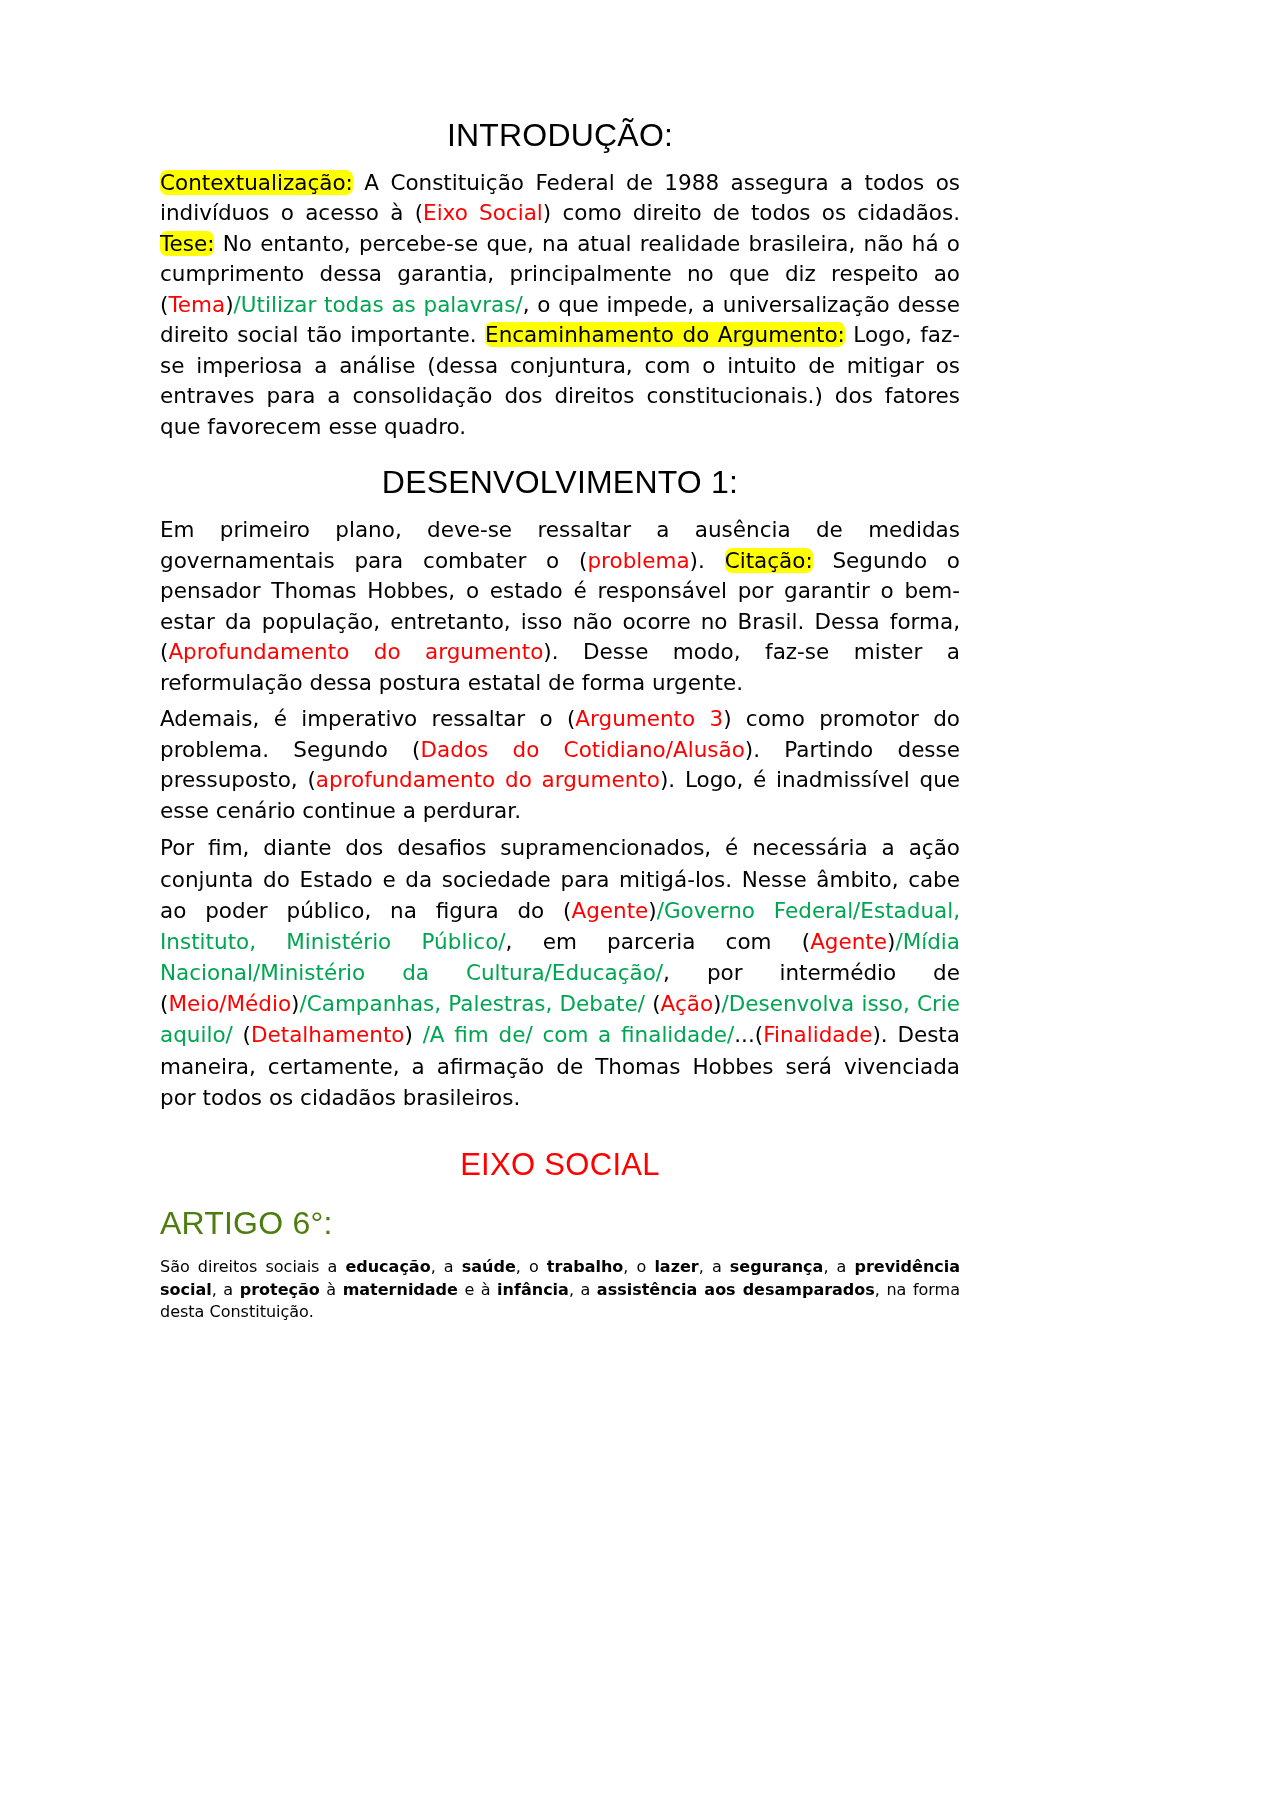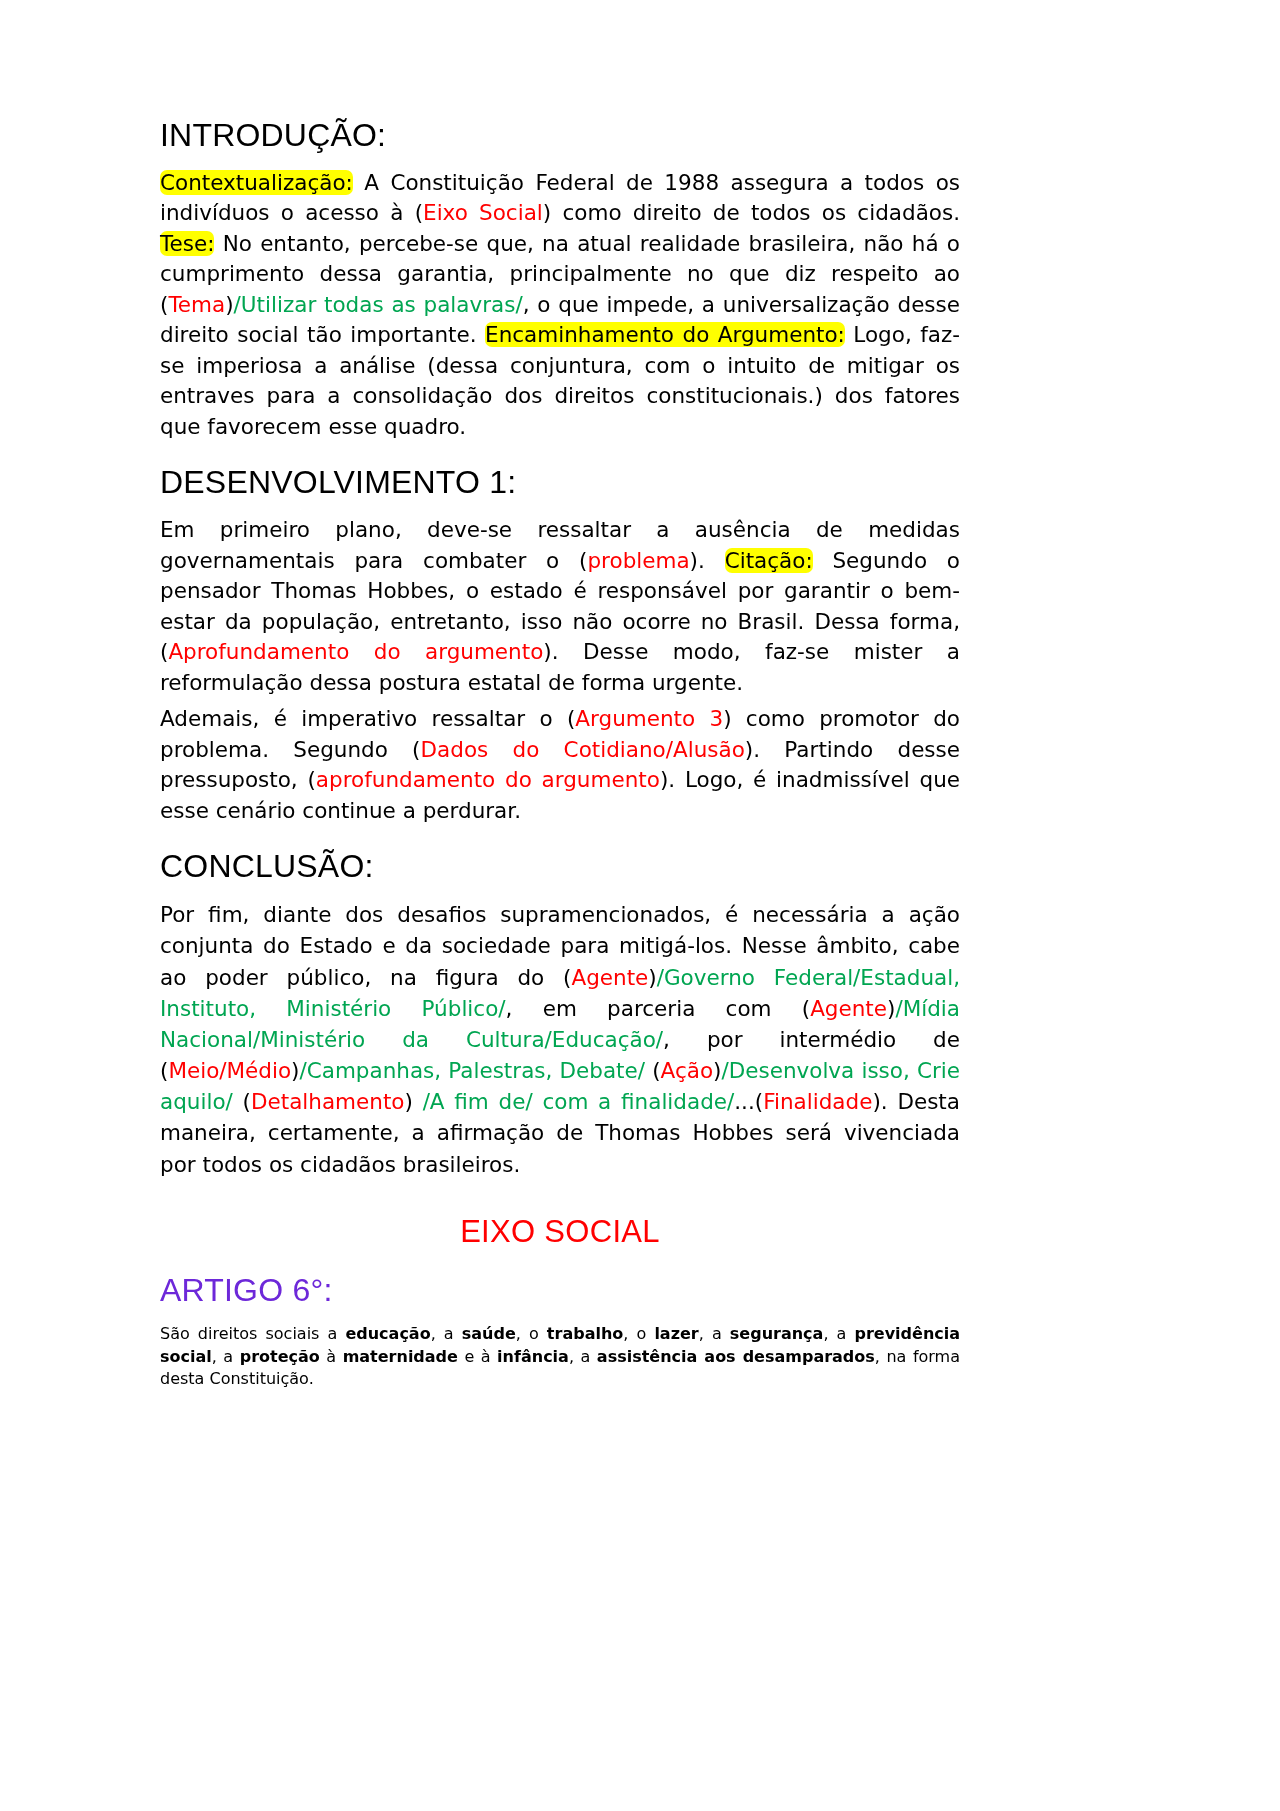--- a/index.html
+++ b/index.html
@@ -25,20 +25,21 @@
     width: 800px;
   }
   h1.section-heading {
     font-family: "Liberation Sans", sans-serif;
     font-weight: 400;
     font-size: 32px;
     line-height: 1.12;
     letter-spacing: 0.2px;
     margin: 0 0 14px 0;
     color: #000000;
+    text-align: center;
   }
   h1.section-heading.spaced {
     margin-top: 23px;
   }
   p.body-text {
     font-size: 21.5px;
     line-height: 1.42;
     margin: 0 0 6px 0;
     text-align: justify;
     text-justify: inter-word;
@@ -67,21 +68,21 @@
     font-size: 31px;
     color: #ff0000;
     text-align: center;
     margin: 34px 0 22px 0;
     letter-spacing: 0.3px;
   }
   h1.artigo-heading {
     font-family: "Liberation Sans", sans-serif;
     font-weight: 400;
     font-size: 32px;
-    color: #6d28d9;
+    color: #4d7c0f;
     margin: 6px 0 14px 0;
     letter-spacing: 0.2px;
   }
   p.artigo-text {
     font-size: 16px;
     line-height: 1.42;
     margin: 0;
     text-align: justify;
     text-justify: inter-word;
   }
@@ -93,21 +94,20 @@
   <div class="content">
 
     <h1 class="section-heading">INTRODUÇÃO:</h1>
     <p class="body-text"><span class="hl">Contextualização:</span><span> A Constituição Federal de 1988 assegura a todos os indivíduos o acesso à (</span><span class="red">Eixo Social</span><span>) como direito de todos os cidadãos. </span><span class="hl">Tese:</span><span> No entanto, percebe-se que, na atual realidade brasileira, não há o cumprimento dessa garantia, principalmente no que diz respeito ao (</span><span class="red">Tema</span><span>)</span><span class="green">/Utilizar todas as palavras/</span><span>, o que impede, a universalização desse direito social tão importante. </span><span class="hl">Encaminhamento do Argumento:</span><span> Logo, faz-se imperiosa a análise (dessa conjuntura, com o intuito de mitigar os entraves para a consolidação dos direitos constitucionais.) dos fatores que favorecem esse quadro.</span></p>
 
     <h1 class="section-heading spaced">DESENVOLVIMENTO 1:</h1>
     <p class="body-text"><span>Em primeiro plano, deve-se ressaltar a ausência de medidas governamentais para combater o (</span><span class="red">problema</span><span>). </span><span class="hl">Citação:</span><span> Segundo o pensador Thomas Hobbes, o estado é responsável por garantir o bem-estar da população, entretanto, isso não ocorre no Brasil. Dessa forma, (</span><span class="red">Aprofundamento do argumento</span><span>). Desse modo, faz-se mister a reformulação dessa postura estatal de forma urgente.</span></p>
 
     <p class="body-text"><span>Ademais, é imperativo ressaltar o (</span><span class="red">Argumento 3</span><span>) como promotor do problema.  Segundo (</span><span class="red">Dados do Cotidiano/Alusão</span><span>). Partindo desse pressuposto, (</span><span class="red">aprofundamento do argumento</span><span>). Logo, é inadmissível que esse cenário continue a perdurar.</span></p>
 
-    <h1 class="section-heading spaced">CONCLUSÃO:</h1>
     <p class="body-text loose"><span>Por fim, diante dos desafios supramencionados, é necessária a ação conjunta do Estado e da sociedade para mitigá-los. Nesse âmbito, cabe ao poder público, na figura do (</span><span class="red">Agente</span><span>)</span><span class="green">/Governo Federal/Estadual, Instituto, Ministério Público/</span><span>, em parceria com (</span><span class="red">Agente</span><span>)</span><span class="green">/Mídia Nacional/Ministério da Cultura/Educação/</span><span>, por intermédio de (</span><span class="red">Meio/Médio</span><span>)</span><span class="green">/Campanhas, Palestras, Debate/</span><span> (</span><span class="red">Ação</span><span>)</span><span class="green">/Desenvolva isso, Crie aquilo/</span><span> (</span><span class="red">Detalhamento</span><span>) </span><span class="green">/A fim de/ com a finalidade/</span><span>...(</span><span class="red">Finalidade</span><span>). Desta maneira, certamente, a afirmação de Thomas Hobbes será vivenciada por todos os cidadãos brasileiros.</span></p>
 
     <h2 class="eixo-title">EIXO SOCIAL</h2>
 
     <h1 class="artigo-heading">ARTIGO 6°:</h1>
     <p class="artigo-text"><span> São direitos sociais a </span><span class="bold">educação</span><span>, a </span><span class="bold">saúde</span><span>, o </span><span class="bold">trabalho</span><span>, o </span><span class="bold">lazer</span><span>, a </span><span class="bold">segurança</span><span>, a </span><span class="bold">previdência social</span><span>, a </span><span class="bold">proteção</span><span> à </span><span class="bold">maternidade</span><span> e à </span><span class="bold">infância</span><span>, a </span><span class="bold">assistência aos desamparados</span><span>, na forma desta Constituição.</span></p>
 
   </div>
 </div>
 

